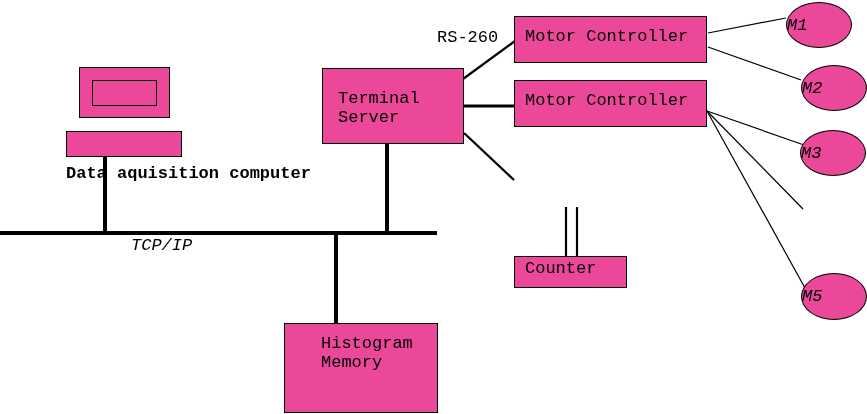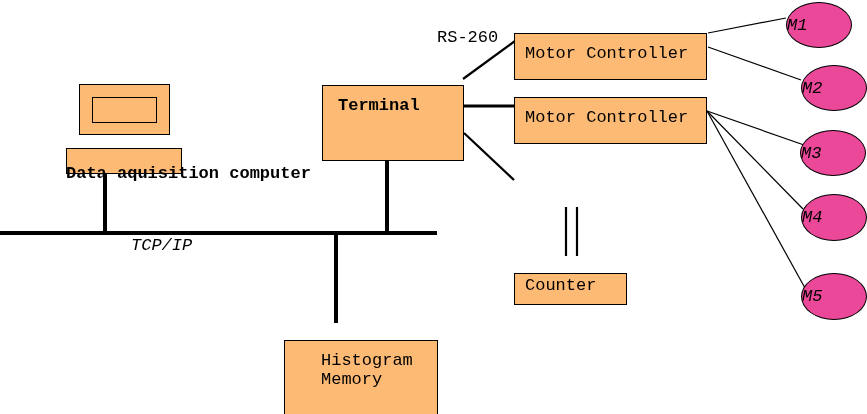--- a/index.html
+++ b/index.html
@@ -14,23 +14,22 @@
     overflow: hidden;
   }
   .lines-overlay {
     position: absolute;
     left: 0; top: 0;
     width: 867px; height: 414px;
   }
   .box {
     position: absolute;
     border: 1.5px solid #000000;
-    background: #fdba74;
+    background: #ec4899;
     box-sizing: border-box;
-    margin-top: 17px;
   }
   .box-label {
     position: absolute;
     white-space: nowrap;
     line-height: 19px;
   }
   .free-label {
     position: absolute;
     white-space: nowrap;
     line-height: 19px;
@@ -51,21 +50,21 @@
   .monitor-inner { left: 92px; top: 80px; width: 65px; height: 26px; }
   .keyboard     { left: 66px; top: 131px; width: 116px; height: 26px; }
   
   .terminal-server { left: 322px; top: 68px;  width: 142px; height: 76px; }
   .mc1             { left: 514px; top: 16px;  width: 193px; height: 47px; }
   .mc2             { left: 514px; top: 80px;  width: 193px; height: 47px; }
   .counter-box     { left: 514px; top: 171px; width: 167px; height: 36px; }
   .counter         { left: 514px; top: 256px; width: 113px; height: 32px; }
   .histogram       { left: 284px; top: 323px; width: 154px; height: 90px; }
   
-  .terminal-server .box-label { left: 15px; top: 10px; font-weight: bold; }
+  .terminal-server .box-label { left: 15px; top: 20px; }
   .mc1 .box-label             { left: 10px; top: 10px; }
   .mc2 .box-label             { left: 10px; top: 10px; }
   .counter-box .box-label     { left: 10px; top: 10px; }
   .counter .box-label         { left: 10px; top: 2px; }
   .histogram .box-label       { left: 36px; top: 10px; }
   
   .data-acq-label { left: 66px;  top: 164px; font-weight: bold; }
   .tcpip-label    { left: 131px; top: 236px; font-style: italic; }
   .rs232-label    { left: 437px; top: 28px; }
   
@@ -105,20 +104,21 @@
   <div class="box monitor-inner"></div>
   <div class="box keyboard"></div>
   <div class="free-label data-acq-label">Data aquisition computer</div>
 
   <div class="free-label tcpip-label">TCP/IP</div>
   <div class="free-label rs232-label">RS-260</div>
 
   <div class="box terminal-server">
     <div class="box-label">
       <div>Terminal</div>
+      <div>Server</div>
     </div>
   </div>
 
   <div class="box mc1">
     <div class="box-label">Motor Controller</div>
   </div>
   <div class="box mc2">
     <div class="box-label">Motor Controller</div>
   </div>
 
@@ -135,20 +135,17 @@
 
   <div class="ellipse m1">
     <span>M1</span>
   </div>
   <div class="ellipse m2">
     <span>M2</span>
   </div>
   <div class="ellipse m3">
     <span>M3</span>
   </div>
-  <div class="ellipse m4">
-    <span>M4</span>
-  </div>
   <div class="ellipse m5">
     <span>M5</span>
   </div>
 
 </div>
 
 </body></html>

